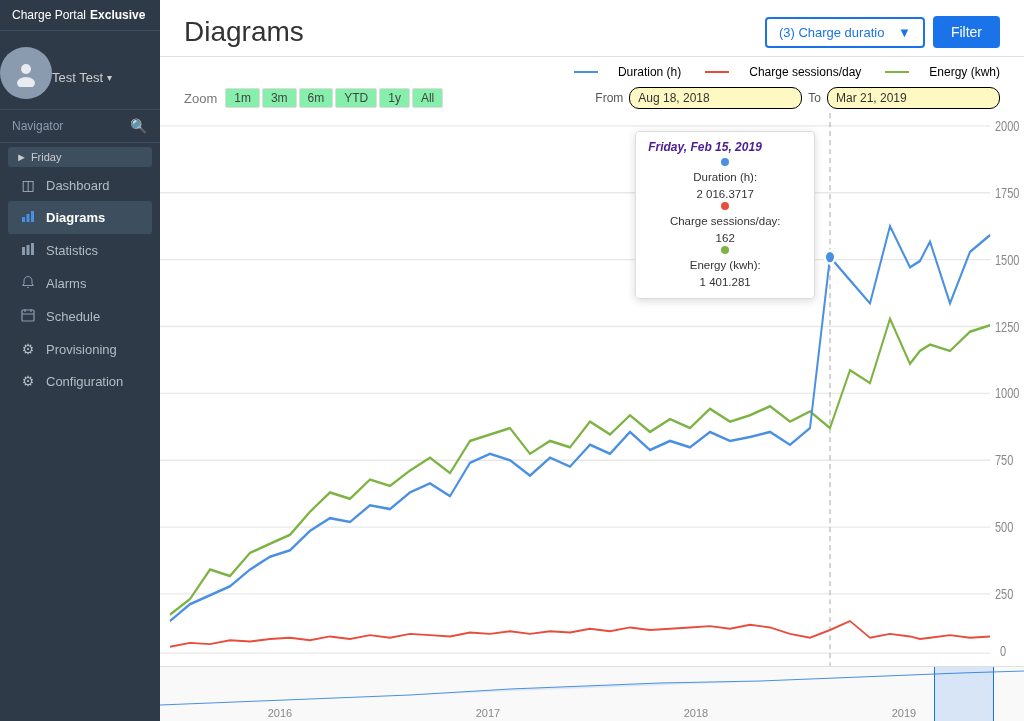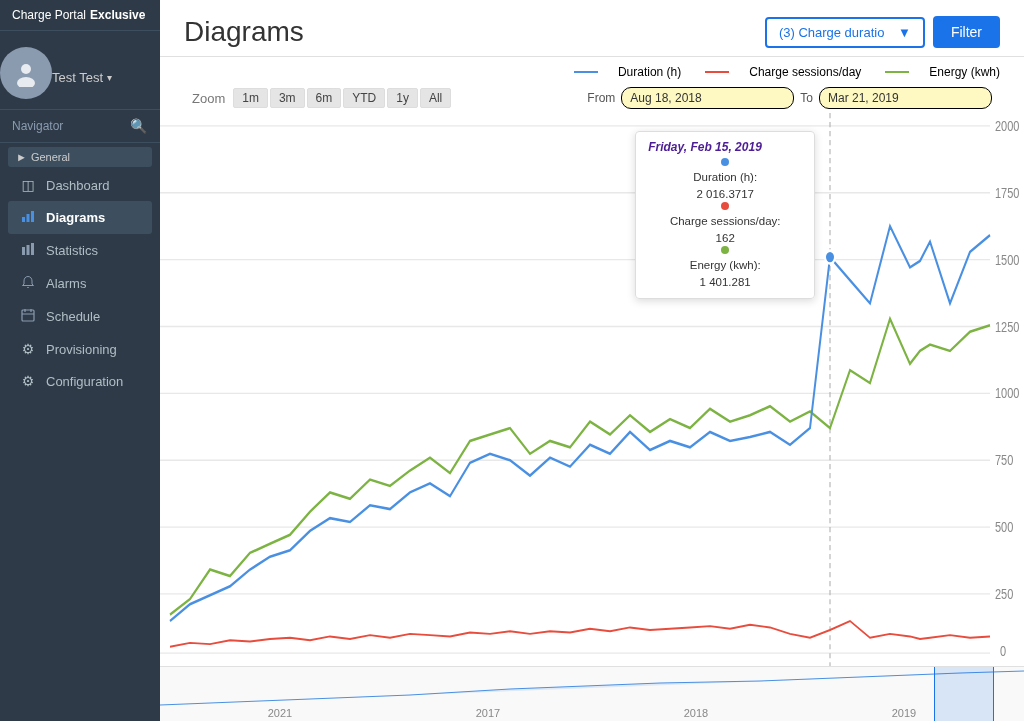--- a/index.html
+++ b/index.html
@@ -156,34 +156,34 @@
     }
     .legend-line {
       width: 24px; height: 2px;
     }
 
     
     .zoom-row {
       display: flex;
       align-items: center;
       justify-content: space-between;
-      padding: 4px 32px 4px;
+      padding: 4px 24px 4px;
     }
     .zoom-controls {
       display: flex;
       align-items: center;
       gap: 2px;
       font-size: 13px;
       color: #555;
     }
     .zoom-label { margin-right: 6px; font-size: 13px; color: #777; }
     .zoom-btn {
       padding: 2px 8px;
       border: 1px solid #ddd;
-      background: #e5e5e5;
+      background: #86efac;
       cursor: pointer;
       font-size: 12px;
       color: #444;
       border-radius: 2px;
     }
     .date-range {
       display: flex;
       align-items: center;
       gap: 6px;
       font-size: 12px;
@@ -297,21 +297,21 @@
       <span class="caret">▾</span>
     </div>
   </div>
   <div class="sidebar-search-row">
     <span>Navigator</span>
     <span class="search-icon-btn">🔍</span>
   </div>
   <div class="sidebar-group">
     <div class="sidebar-group-label">
       <span>►</span>
-      <span>General</span>
+      <span>Friday</span>
     </div>
     <div class="sidebar-item">
       <span class="sidebar-icon">◫</span>
       <span>Dashboard</span>
     </div>
     <div class="sidebar-item active">
       <span class="sidebar-icon">
         <svg width="14" height="14" viewBox="0 0 14 14" fill="none">
           <rect x="1" y="8" width="3" height="5" fill="#4a90e2"></rect>
           <rect x="5.5" y="5" width="3" height="8" fill="#4a90e2"></rect>
@@ -477,19 +477,19 @@
       </div>
     </div>
   </div>
 
   <div class="mini-chart">
     <svg width="100%" height="40" viewBox="0 0 864 40" preserveAspectRatio="none" style="position:absolute;top:0;left:0;">
       <path d="M0,38 L50,36 L100,34 L150,32 L200,30 L250,28 L300,25 L350,22 L400,20 L450,18 L500,16 L550,15 L600,14 L650,12 L700,10 L750,8 L800,6 L864,4" fill="rgba(74,144,226,0.15)" stroke="#4a90e2" stroke-width="1"></path>
     </svg>
     <div class="mini-selection"></div>
     <div class="mini-chart-labels">
-      <span>2021</span>
+      <span>2016</span>
       <span>2017</span>
       <span>2018</span>
       <span>2019</span>
     </div>
   </div>
 </main>
 
 </body></html>

